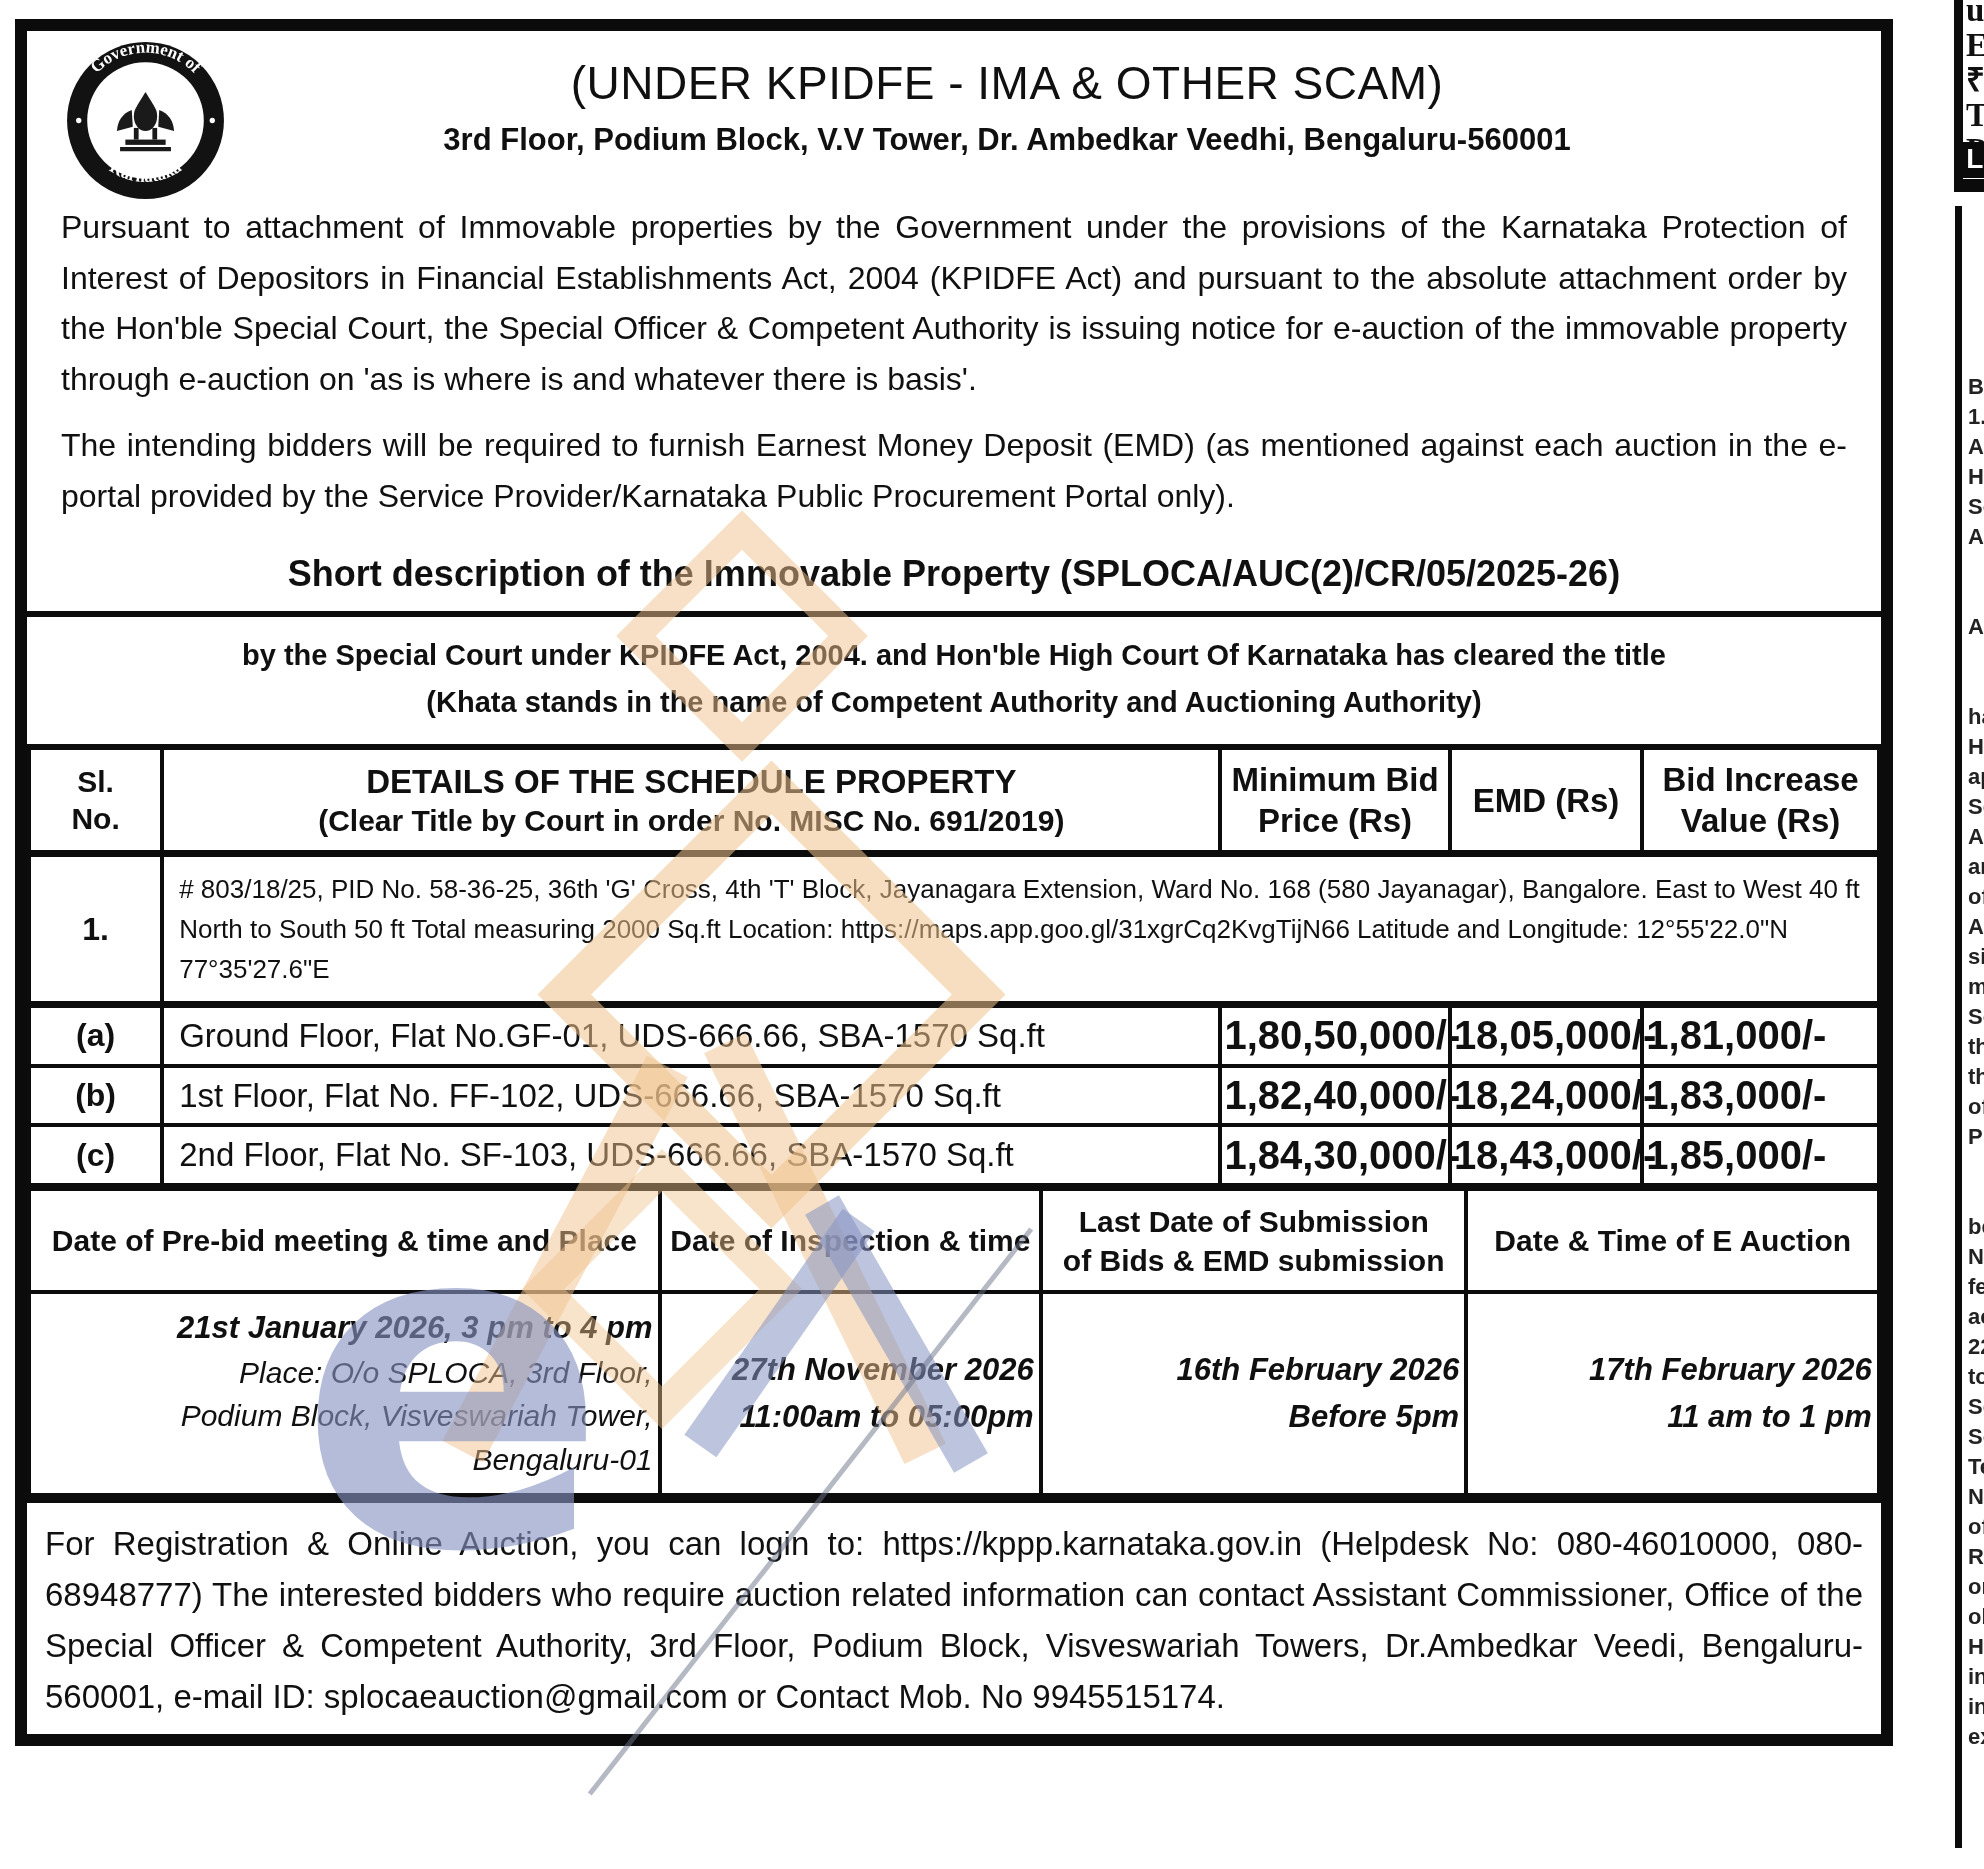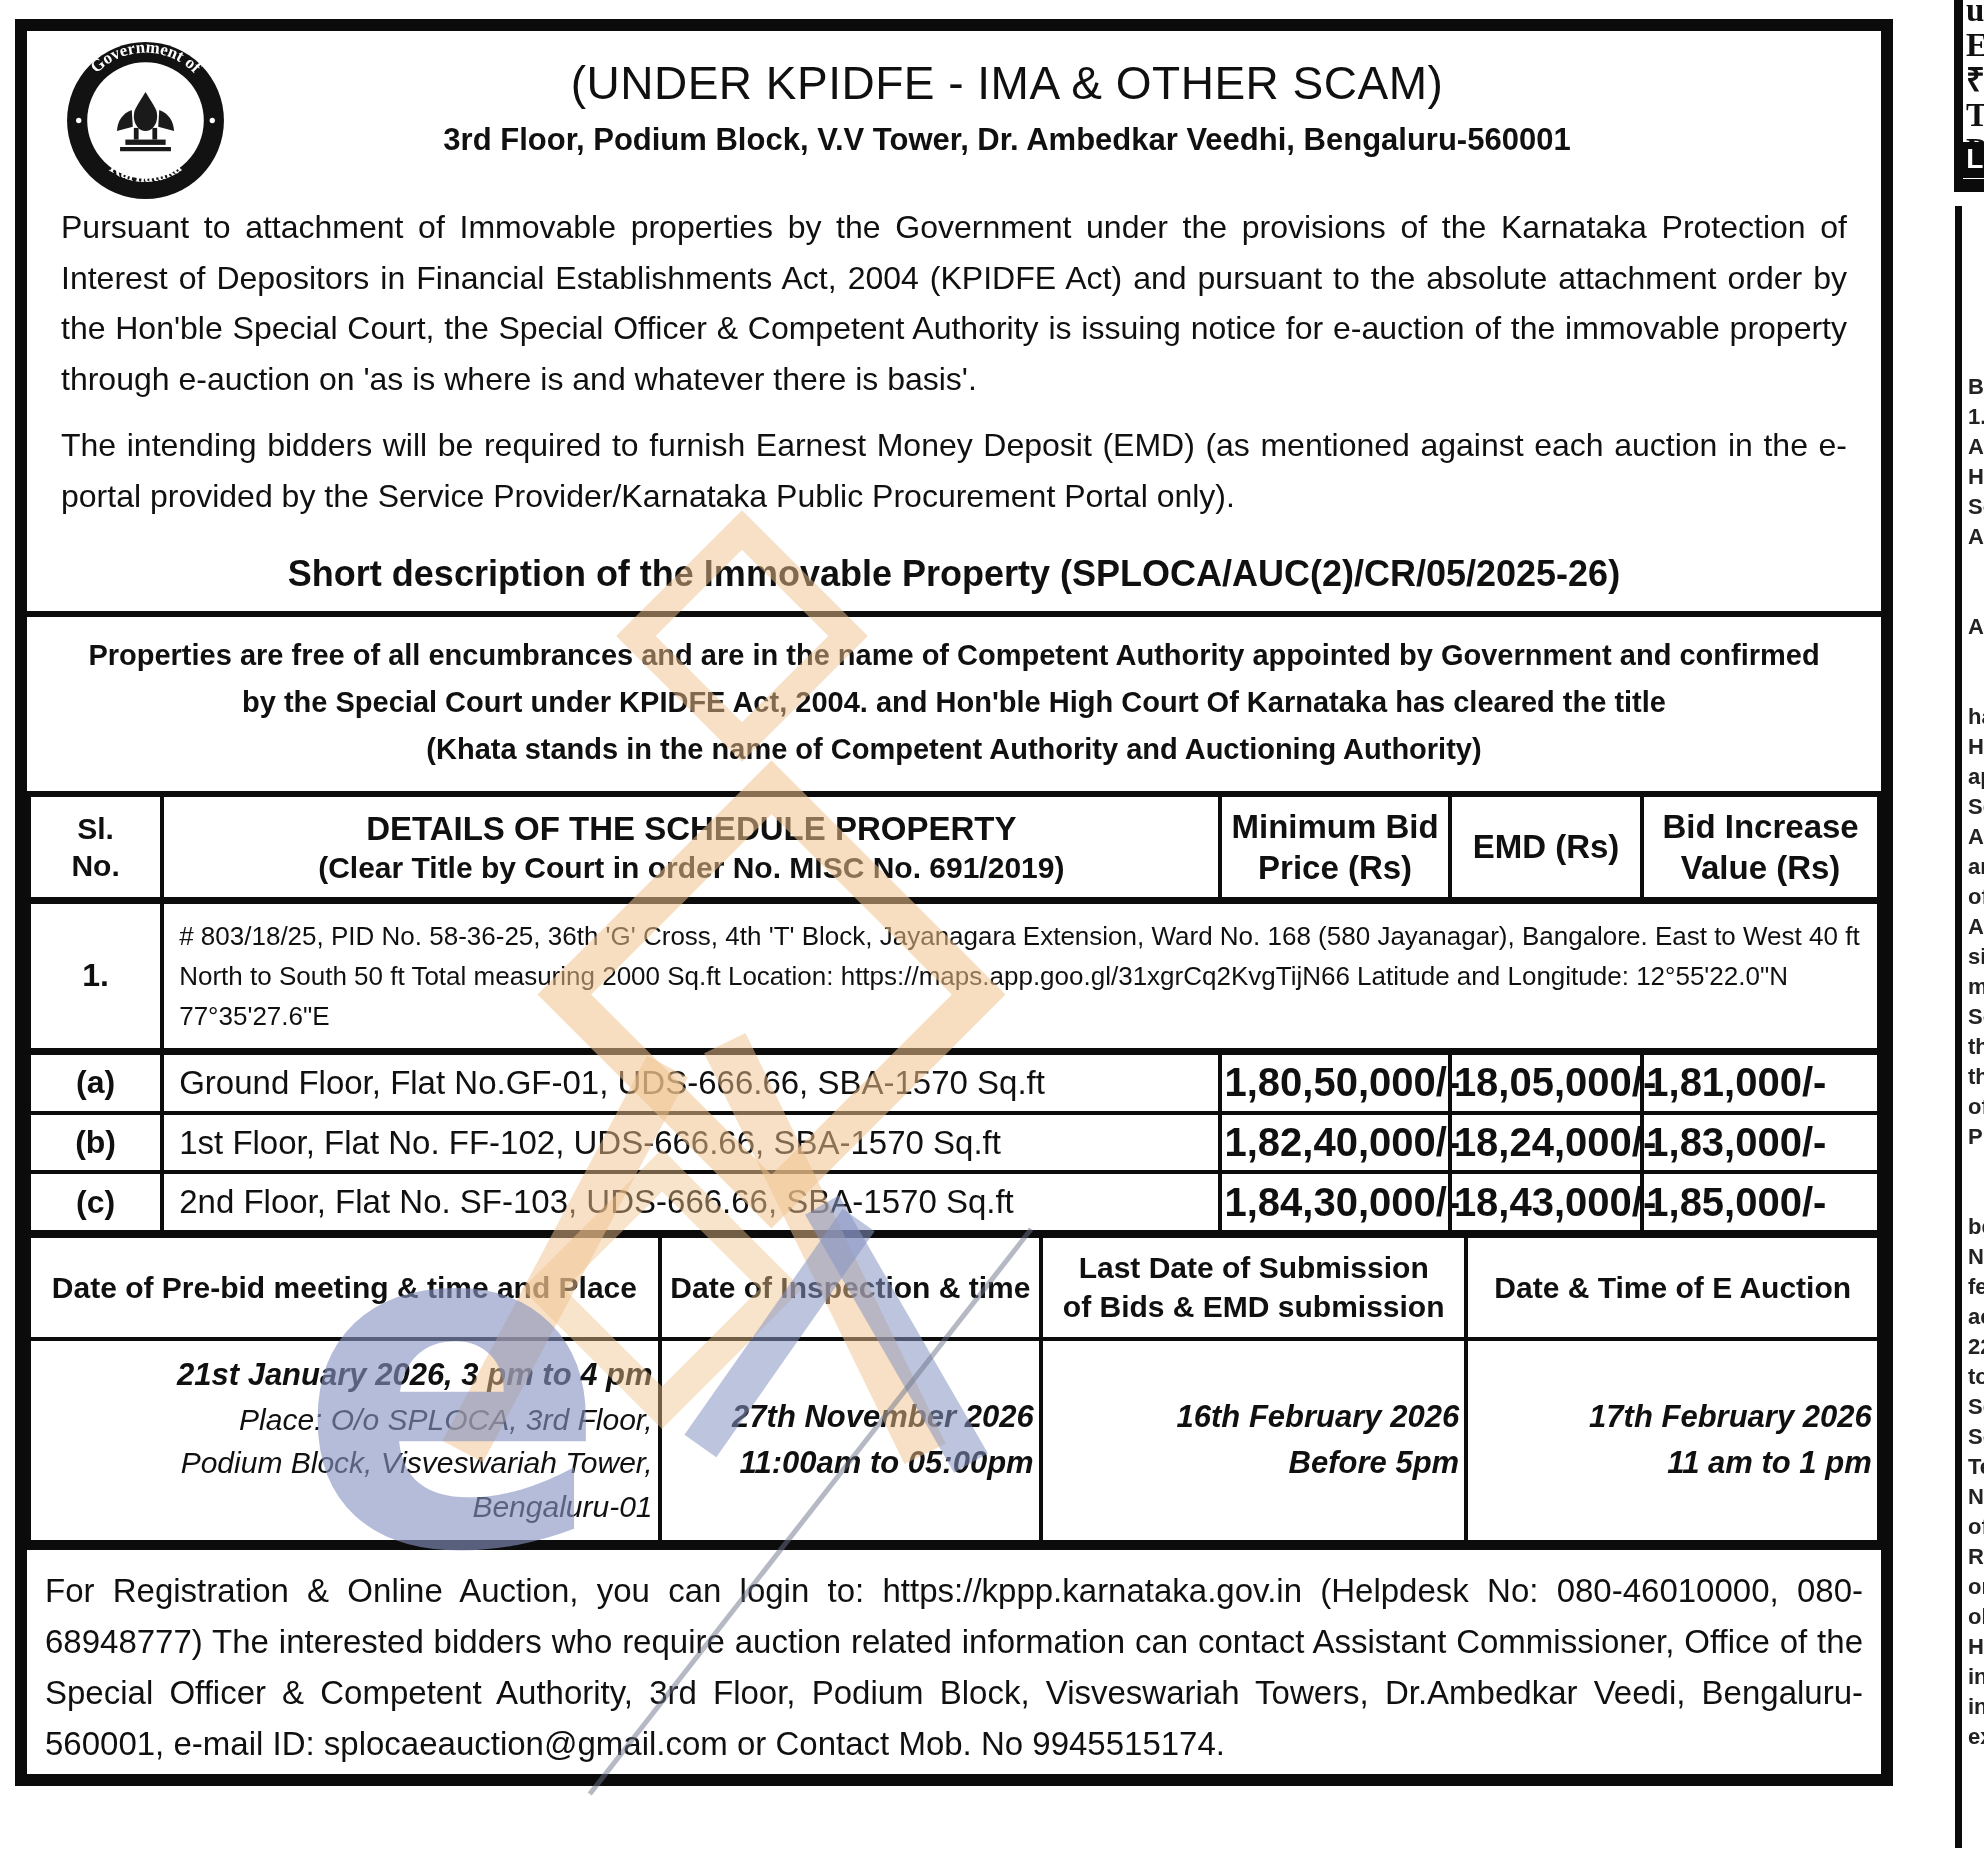--- a/index.html
+++ b/index.html
@@ -126,21 +126,20 @@
 
 
   <div class="intro">
     <p>Pursuant to attachment of Immovable properties by the Government under the provisions of the Karnataka Protection of Interest of Depositors in Financial Establishments Act, 2004 (KPIDFE Act) and pursuant to the absolute attachment order by the Hon'ble Special Court, the Special Officer &amp; Competent Authority is issuing notice for e-auction of the immovable property through e-auction on 'as is where is and whatever there is basis'.</p>
     <p>The intending bidders will be required to furnish Earnest Money Deposit (EMD) (as mentioned against each auction in the e-portal provided by the Service Provider/Karnataka Public Procurement Portal only).</p>
   </div>
 
   <div class="short-heading">Short description of the Immovable Property (SPLOCA/AUC(2)/CR/05/2025-26)</div>
 
   <div class="encumbrance">
-    <div>Properties are free of all encumbrances and are in the name of Competent Authority appointed by Government and confirmed</div>
     <div>by the Special Court under KPIDFE Act, 2004. and Hon'ble High Court Of Karnataka has cleared the title</div>
     <div>(Khata stands in the name of Competent Authority and Auctioning Authority)</div>
   </div>
 
   <table class="prop">
     <colgroup>
       <col style="width:7.2%">
         <col style="width:57.2%">
         <col style="width:12.4%">
         <col style="width:10.4%">

